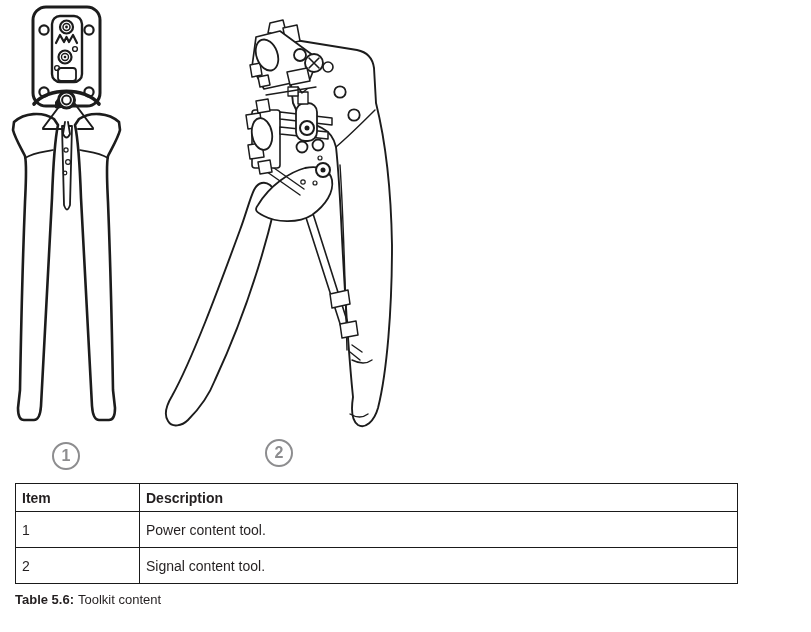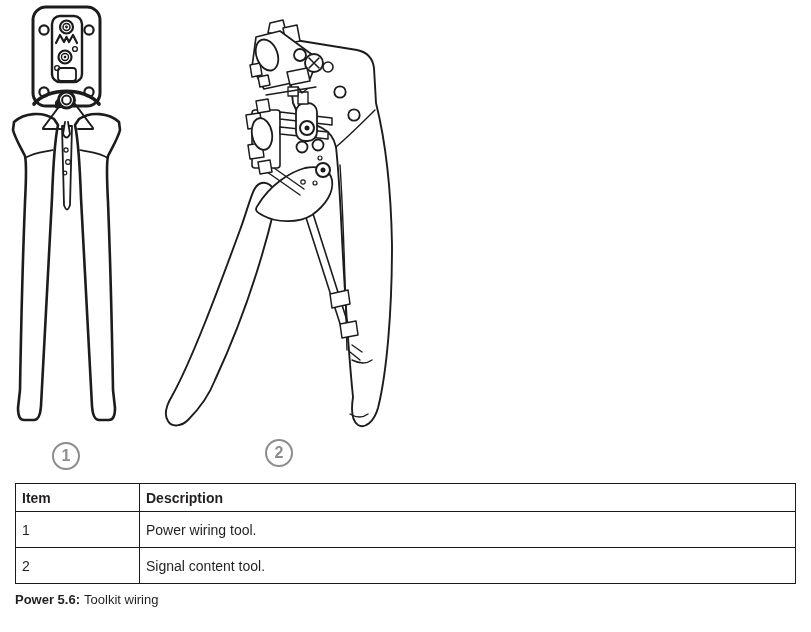--- a/index.html
+++ b/index.html
@@ -24,21 +24,21 @@
     font-size:16px;font-weight:bold;
     display:flex;align-items:center;justify-content:center;
     box-sizing:border-box;
     background:#fff;
   }
   #callout1{left:52px;top:442px;}
   #callout2{left:265px;top:439px;}
   table.toolkit{
     border-collapse:collapse;
     table-layout:fixed;
-    width:781px;
+    width:723px;
     margin-left:15px;
     margin-top:5px;
   }
   table.toolkit th, table.toolkit td{
     border:1.5px solid #1a1a1a;
     text-align:left;
     vertical-align:middle;
     padding:0 0 0 6px;
     font-size:14px;
     overflow:hidden;
@@ -181,26 +181,26 @@
       </colgroup>
     <thead>
       <tr>
         <th>Item</th>
         <th>Description</th>
       </tr>
     </thead>
     <tbody>
       <tr>
         <td>1</td>
-        <td>Power wiring tool.</td>
+        <td>Power content tool.</td>
       </tr>
       <tr>
         <td>2</td>
         <td>Signal content tool.</td>
       </tr>
     </tbody>
   </table>
 
   <p class="caption">
-    <b>Power 5.6:</b><span>Toolkit wiring</span>
+    <b>Table 5.6:</b><span>Toolkit content</span>
   </p>
 
 </div>
 
 </body></html>

